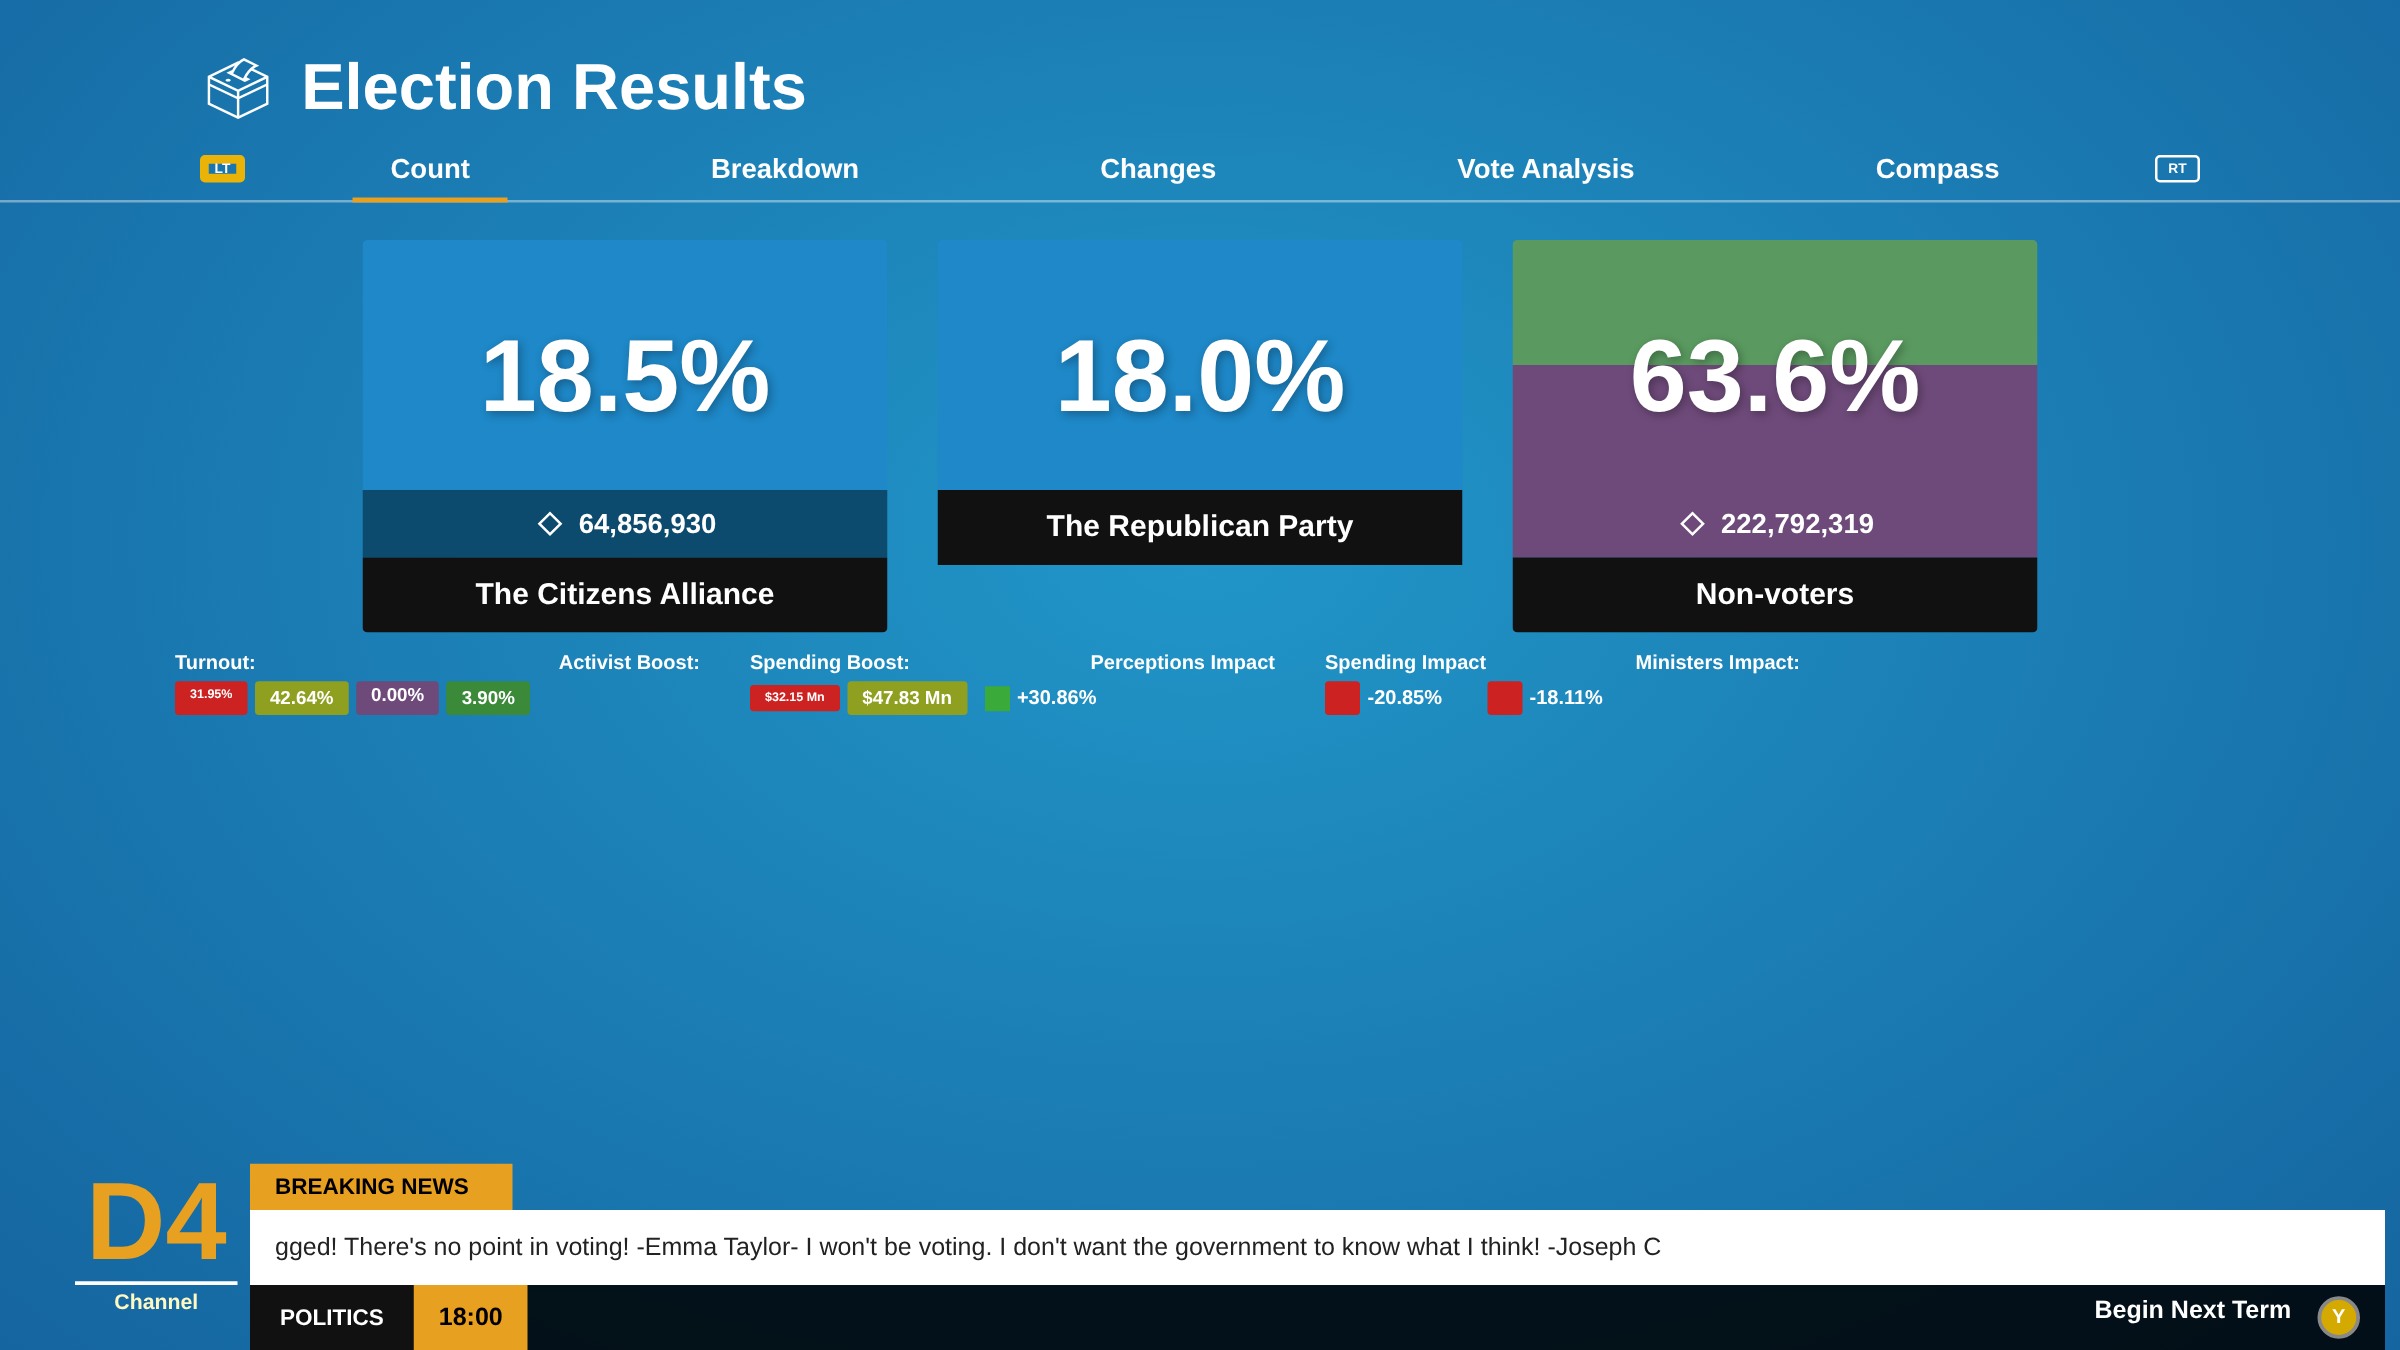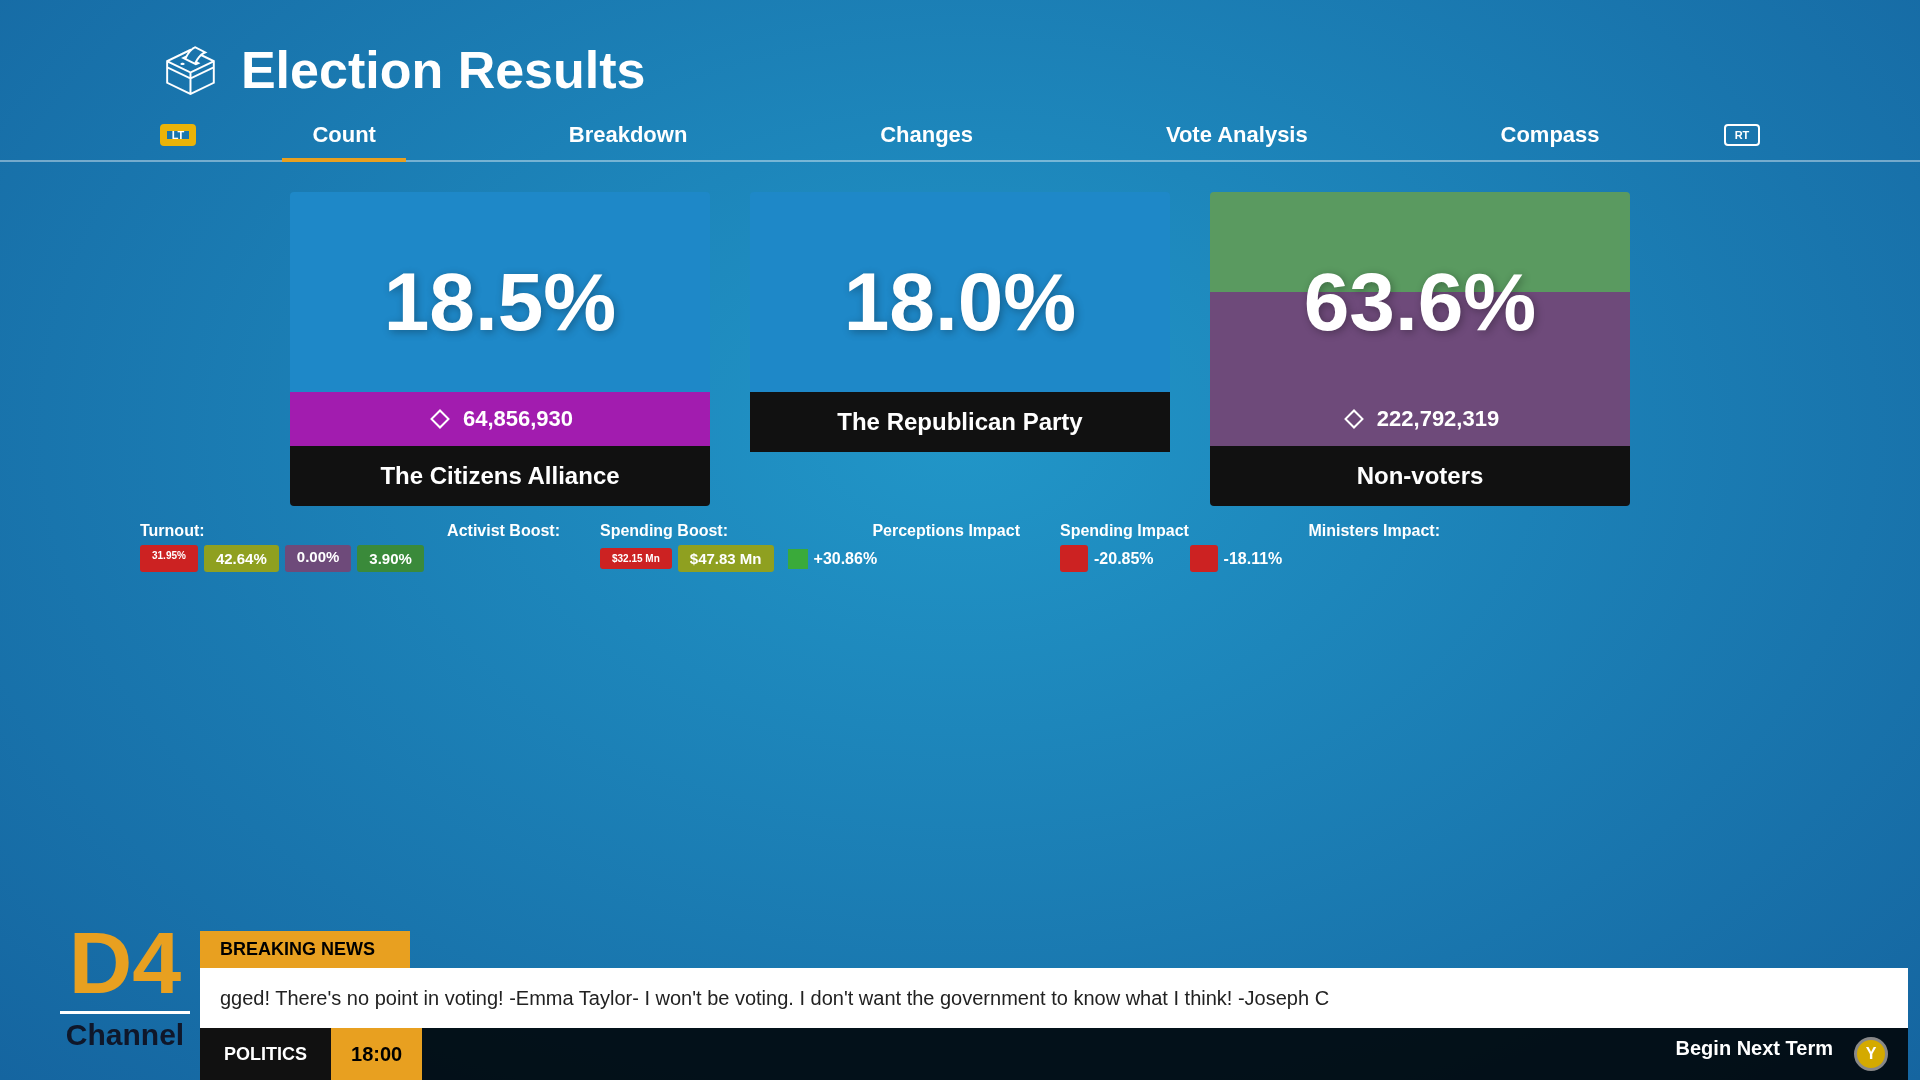--- a/index.html
+++ b/index.html
@@ -162,21 +162,21 @@
     .card-name {
       background: #111;
       color: white;
       text-align: center;
       padding: 16px;
       font-size: 24px;
       font-weight: bold;
     }
 
     
-    .card-1 .card-votes { background: #a21caf; }
+    .card-1 .card-votes { background: #0c4a6e; }
 
     
     .card-2 .card-votes { background: #8fa020; }
 
     
     .card-3 .card-body {
       background: linear-gradient(to bottom, #5a9a60 50%, #6e4a7a 50%);
       padding: 40px 20px 20px;
     }
 
@@ -199,23 +199,23 @@
     }
 
     .d4-line {
       width: 130px;
       height: 3px;
       background: white;
       margin: 4px 0;
     }
 
     .d4-channel {
-      font-size: 30px;
-      font-weight: bold;
-      color: #0f172a;
+      font-size: 17px;
+      font-weight: bold;
+      color: #fef9c3;
     }
 
     .news-panel {
       position: absolute;
       bottom: 0;
       left: 200px;
       right: 12px;
       display: flex;
       flex-direction: column;
     }

